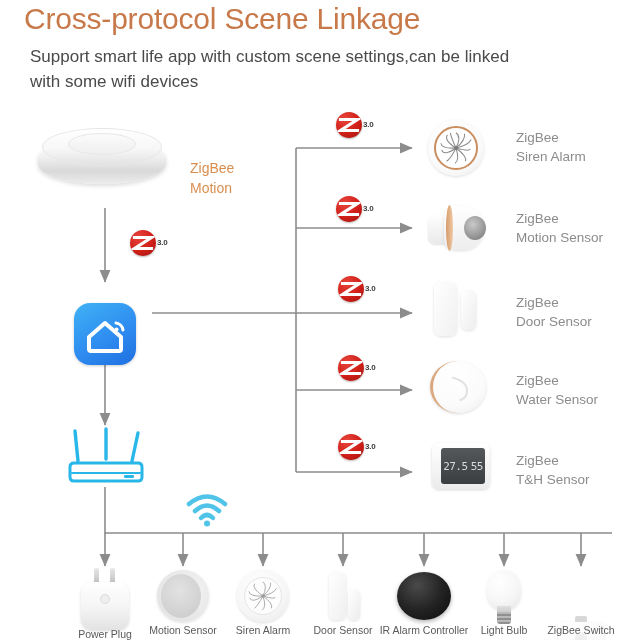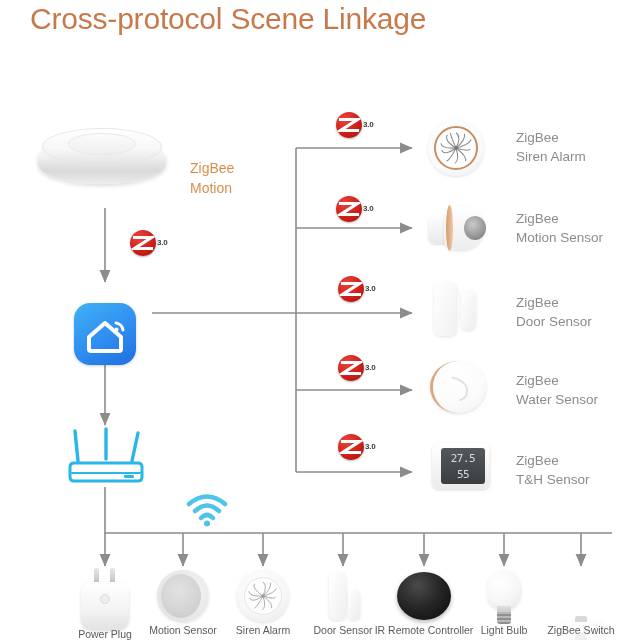--- a/index.html
+++ b/index.html
@@ -13,21 +13,21 @@
   }
   #stage {
     position: relative;
     width: 640px; height: 640px;
     background: #ffffff;
   }
 
   
   .title {
     position: absolute;
-    left: 30px; top: 2px;
+    left: 24px; top: 2px;
     font-size: 30px;
     color: #c8794a;
     letter-spacing: -0.2px;
     white-space: nowrap;
     font-weight: 400;
   }
   .subtitle {
     position: absolute;
     left: 30px; top: 44px;
     width: 500px;
@@ -201,21 +201,20 @@
     background: linear-gradient(180deg,#ffffff,#ebebeb);
     box-shadow: 0 1px 3px rgba(0,0,0,0.16);
     padding: 5px 5px 5px 9px;
   }
   .th-screen {
     width: 100%; height: 100%;
     border-radius: 3px;
     background: linear-gradient(180deg,#55585a,#3b3e40);
     display: flex; align-items: center; justify-content: center;
     gap: 3px;
-    flex-direction: column;
   }
   .th-val {
     font-family: "DejaVu Sans Mono", monospace;
     font-size: 11px;
     color: #d8dadb;
     letter-spacing: -0.5px;
   }
 
   
   .plug-pins { position:absolute; left:11px; top:0; width:26px; height:16px; }
@@ -304,20 +303,21 @@
     position:absolute; left:17px; top:-6px; width:12px; height:6px;
     background:#d8d8d8; border-radius:2px 2px 0 0;
   }
 </style>
 </head>
 <body>
 
 <div id="stage">
 
   <div class="title">Cross-protocol Scene Linkage</div>
+  <div class="subtitle">Support smart life app with custom scene settings,can be linked with some wifi devices</div>
 
   <svg class="layer" viewBox="0 0 640 640">
     <defs>
       <marker id="arrowGray" markerWidth="9" markerHeight="9" refX="7.5" refY="4" orient="auto" markerUnits="strokeWidth">
         <path d="M0,0.6 L8,4 L0,7.4 Z" fill="#8c8c8c"></path>
       </marker>
     </defs>
     <g stroke="#8c8c8c" stroke-width="1.6" fill="none">
 
       <line x1="105" y1="208" x2="105" y2="282" marker-end="url(#arrowGray)"></line>
@@ -539,21 +539,21 @@
   </div>
   <div class="bottom-label" style="left:263px; top:624px;">Siren Alarm</div>
 
   <div class="device" style="left:325px; top:572px; width:40px; height:50px;">
     <div class="bdoor-a"></div>
     <div class="bdoor-b"></div>
   </div>
   <div class="bottom-label" style="left:343px; top:624px;">Door Sensor</div>
 
   <div class="device bir" style="left:397px; top:572px;"></div>
-  <div class="bottom-label" style="left:424px; top:624px;">IR Remote Controller</div>
+  <div class="bottom-label" style="left:424px; top:624px;">IR Alarm Controller</div>
 
   <div class="device" style="left:479px; top:570px; width:50px; height:56px;">
     <div class="bulb-glass"></div>
     <div class="bulb-neck"></div>
     <div class="bulb-base"></div>
   </div>
   <div class="bottom-label" style="left:504px; top:624px;">Light Bulb</div>
 
   <div class="device bdim" style="left:558px; top:570px;">
     <div class="bdim-top"></div>

